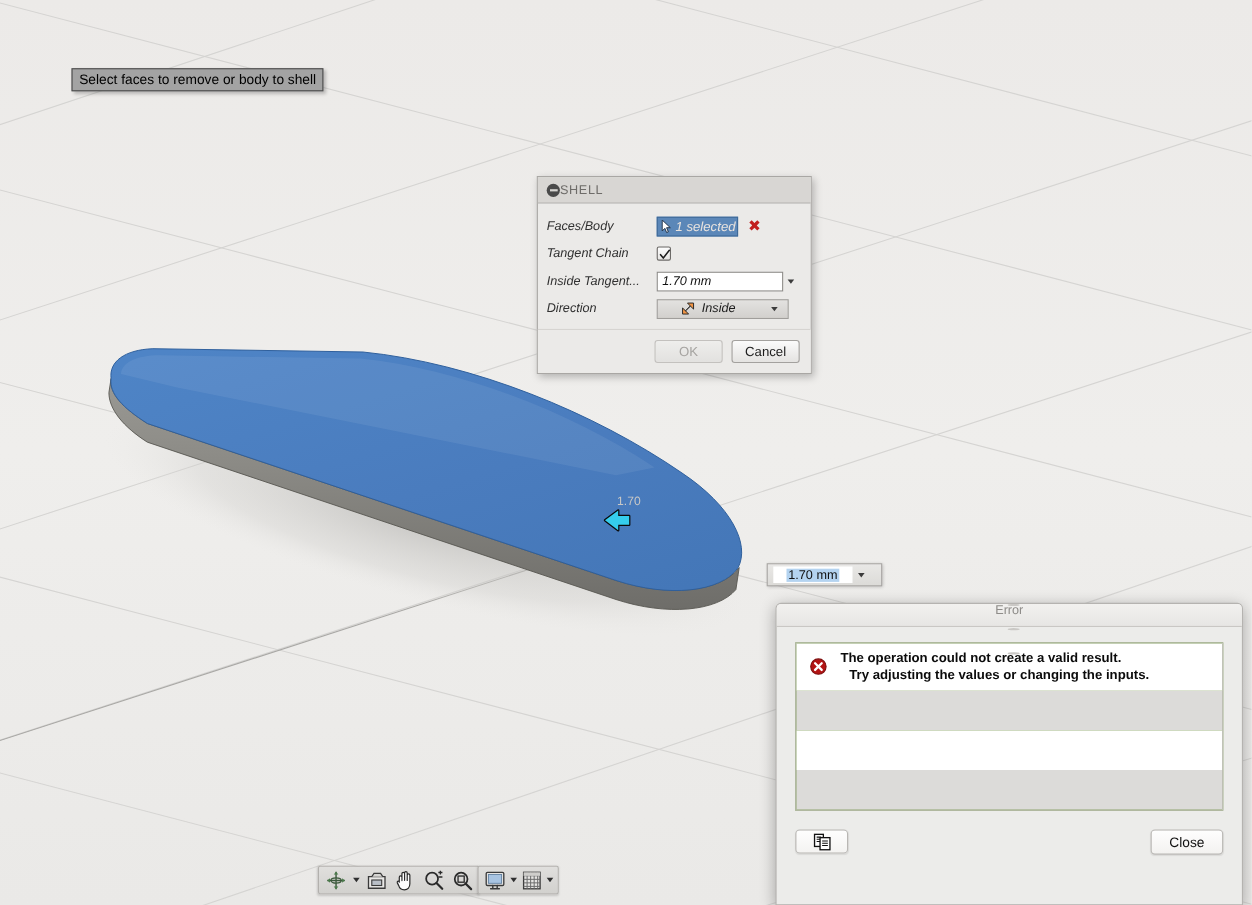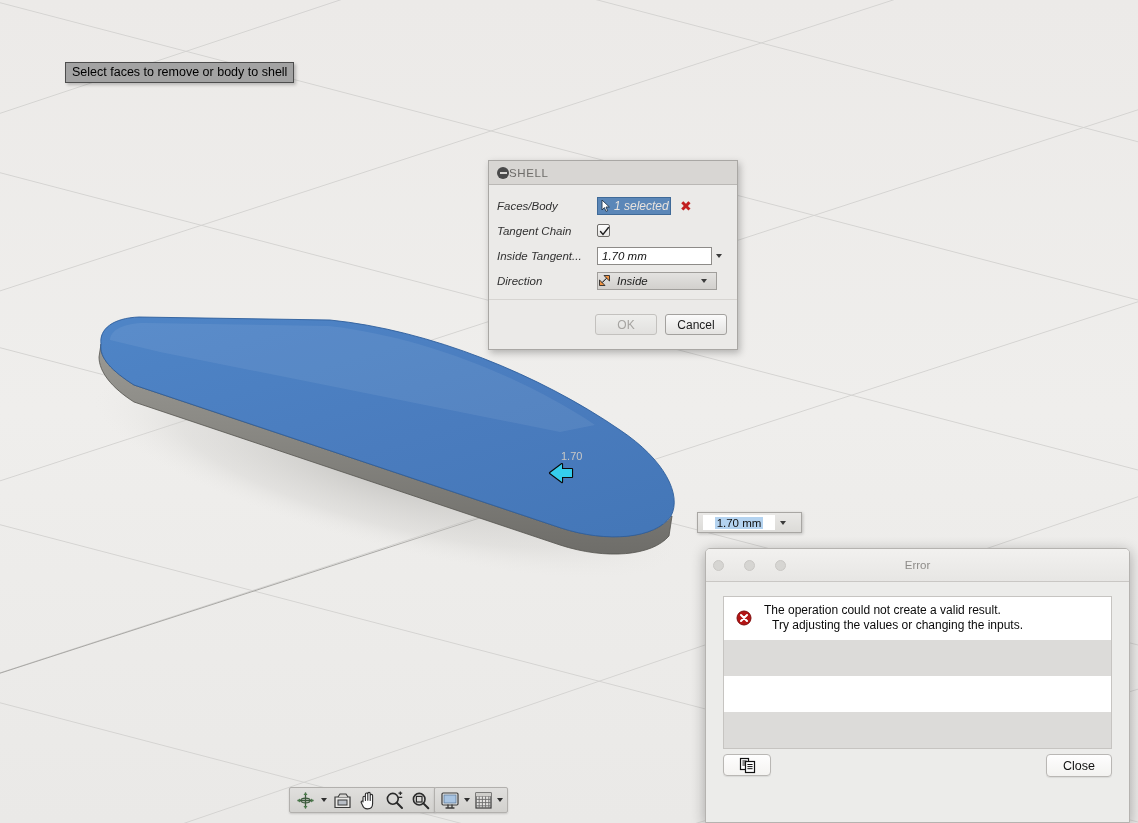--- a/index.html
+++ b/index.html
@@ -120,28 +120,28 @@
     display: block;
     border-left: 3.5px solid transparent;
     border-right: 3.5px solid transparent;
     border-top: 4px solid #3b3b3b;
   }
   .drop-field {
     width: 120px; height: 18px;
     background: linear-gradient(180deg,#e3e2e0,#d2d0cd);
     border: 1px solid #a09e9b;
     display: flex; align-items: center; gap: 5px;
-    padding-left: 0;
+    padding-left: 21px;
     font-size: 11.5px; color: #1c1c1c;
   }
   .drop-field .inner-arrow { margin-left: auto; margin-right: 4px; }
   .shell-footer {
     border-top: 1px solid #d6d4d1;
     background: #ebeae8;
-    height: 50px;
+    height: 40px;
     display: flex; align-items: center; justify-content: flex-end;
     gap: 8px; padding-right: 10px;
   }
   .btn {
     min-width: 62px; height: 21px;
     border: 1px solid #a3a19e;
     border-radius: 3px;
     background: linear-gradient(180deg,#fbfbfb,#e4e3e1);
     font-size: 12px; color: #1c1c1c;
     display: flex; align-items: center; justify-content: center;
@@ -229,42 +229,44 @@
     position: absolute;
     left: 705px; top: 548px;
     width: 425px; height: 275px;
     background: #ececea;
     border: 1px solid #b5b3b0;
     border-radius: 5px 5px 0 0;
     box-shadow: 0 3px 14px rgba(0,0,0,0.3);
     overflow: hidden;
   }
   .err-title {
-    height: 33px;
+    height: 21px;
     background: linear-gradient(180deg,#f2f1ef,#e7e6e4);
     border-bottom: 1px solid #c9c7c4;
     display: flex; align-items: center;
     position: relative;
     padding-left: 7px;
     gap: 20px;
+    flex-direction: column;
   }
   .traffic {
     width: 11px; height: 11px; border-radius: 50%;
     background: #d6d5d2;
     border: 1px solid #cac8c5;
   }
   .err-title-text {
     position: absolute; left: 0; right: 0;
     text-align: center;
     font-size: 11.5px; color: #8e8c89;
   }
   .err-body { padding: 14px 17px 0 17px; }
   .err-table {
     border: 1px solid #c6c4c1;
     background: #4d7c0f;
+    font-weight: bold;
   }
   .err-row-msg {
     background: #fff;
     display: flex; align-items: center;
     gap: 12px;
     padding: 6px 10px 7px 12px;
     min-height: 38px;
   }
   .err-icon {
     width: 16px; height: 16px; flex: none;

